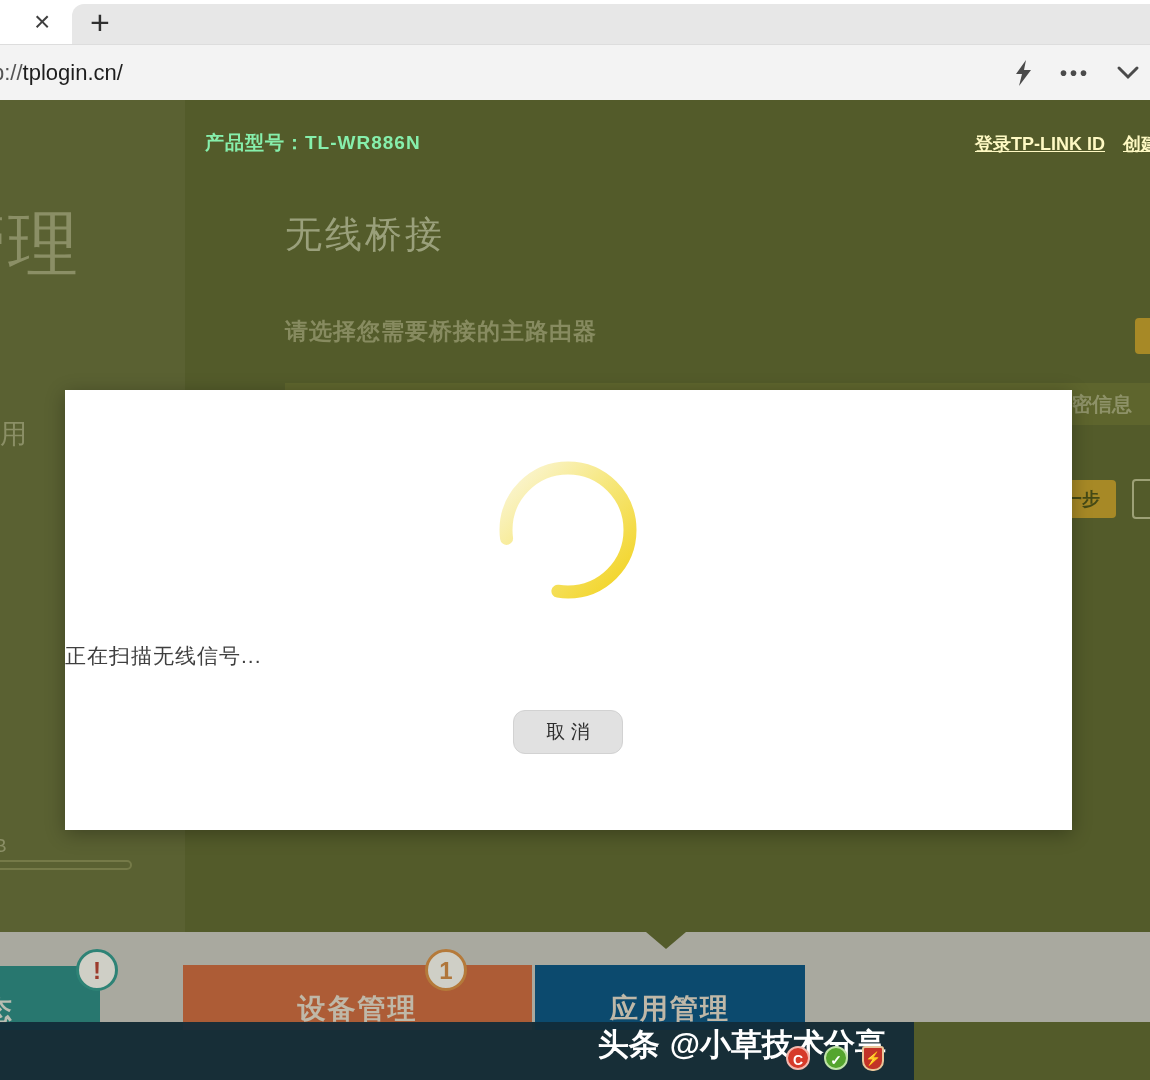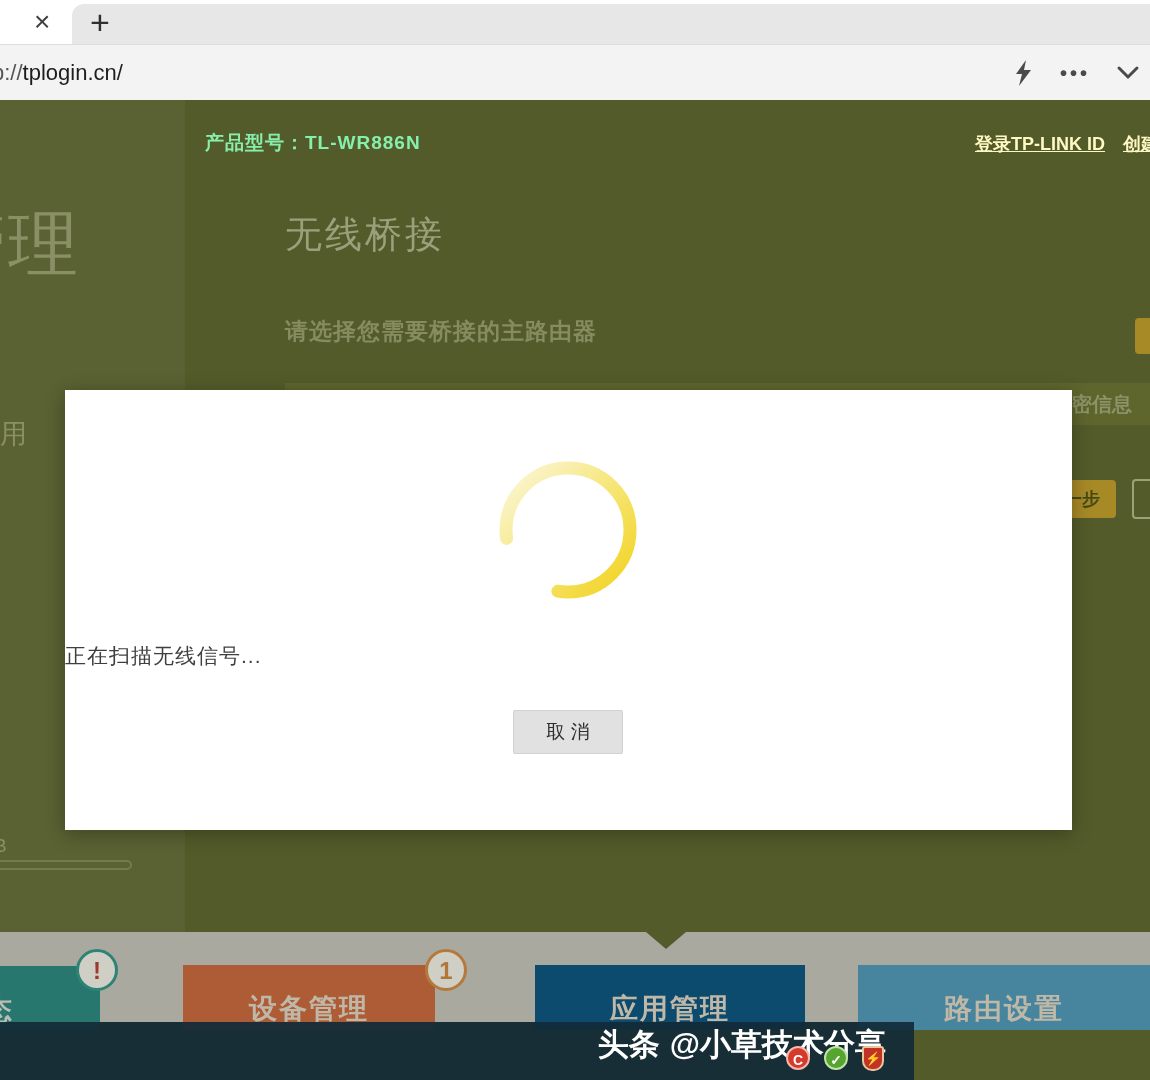--- a/index.html
+++ b/index.html
@@ -39,39 +39,39 @@
   .side-small { position:absolute; left:0px; top:316px; font-size:27px; color:#8b8f66; }
   .side-b { position:absolute; left:-6px; top:735px; font-size:19px; color:#8b8f66; }
   .side-bar { position:absolute; left:-18px; top:760px; width:150px; height:10px; border:2px solid #757a48; border-radius:6px; cursor:pointer; }
   
   .gray-strip { position:absolute; left:0; top:832px; width:1150px; height:90px; background:#a9a99f; }
   .notch { position:absolute; left:646px; top:832px; width:0; height:0; border-left:20px solid transparent; border-right:20px solid transparent; border-top:17px solid #535b2a; }
   .tile { position:absolute; top:865px; height:65px; cursor:pointer; }
   .tile .tlabel { position:absolute; bottom:2px; width:100%; text-align:center; font-size:28px; font-weight:bold; color:#bfb8a8; letter-spacing:2px; white-space:nowrap; }
   .tile-teal { left:0; width:100px; top:866px; height:64px; background:#28776f; }
   .tile-teal .tlabel { text-align:left; left:-14px; font-size:26px; color:#b9bdb2; }
-  .tile-orange { left:183px; width:252px; background:#ad5c36; }
+  .tile-orange { left:183px; width:349px; background:#ad5c36; }
   .tile-green { left:535px; width:270px; background:#0c4a6e; }
   .tile-blue { left:858px; width:292px; background:#46859d; }
   .badge { position:absolute; width:42px; height:42px; border-radius:50%; background:#cfcfc6; text-align:center; line-height:38px; font-weight:bold; }
   .badge-alert { left:76px; top:849px; border:3px solid #2e8376; color:#9c3b2c; font-size:24px; }
   .badge-count { left:425px; top:849px; border:3px solid #b57a3a; color:#b0763a; font-size:24px; }
   .navybar { position:absolute; left:0; top:922px; width:914px; height:58px; background:rgba(18,43,56,0.93); }
   .watermark { position:absolute; right:28px; top:2px; font-size:31px; color:#ffffff; white-space:nowrap; font-weight:bold; }
   .watermark .brand { font-weight:900; margin-right:10px; }
   .wm-icons { position:absolute; right:2px; top:22px; display:flex; gap:14px; }
   .wm-dot { width:24px; height:24px; border-radius:50%; color:#fff; font-size:14px; font-weight:bold; text-align:center; line-height:24px; }
   .wm-red { background:#d63a2a; border:2px solid #f3b8ae; }
   .wm-green { background:#55a52e; border:2px solid #bfe3a7; }
   .wm-shield { width:22px; height:25px; background:#c23327; border:2px solid #e9c79a; border-radius:3px 3px 10px 10px; color:#ffd23e; font-size:13px; text-align:center; line-height:22px; }
   
   .modal { position:absolute; left:65px; top:390px; width:1007px; height:440px; background:#ffffff; box-shadow:0 4px 18px rgba(0,0,0,0.3); z-index:40; }
   .spinner { position:absolute; left:423px; top:60px; }
   .modal-msg { position:absolute; left:0; top:252px; width:100%; font-size:21px; color:#3f3f3f; letter-spacing:1px; }
-  .cancel-btn { position:absolute; left:448px; top:320px; width:110px; height:44px; background:#e1e1e1; border:1px solid #d2d2d2; border-radius:2px; font-size:19px; color:#2f2f2f; cursor:pointer; font-family:inherit; }
+  .cancel-btn { position:absolute; left:448px; top:320px; width:110px; height:44px; background:#e1e1e1; border:1px solid #d2d2d2; border-radius:12px; font-size:19px; color:#2f2f2f; cursor:pointer; font-family:inherit; }
 </style>
 </head>
 <body>
 
 <div class="screen">
 
   <div class="tabbar">
     <span class="tab-close">×</span>
     <div class="newtab-region">
       <span class="newtab-btn">+</span>
@@ -129,23 +129,20 @@
 
     <div class="tile tile-teal">
       <div class="tlabel">态</div>
     </div>
     <div class="tile tile-orange">
       <div class="tlabel">设备管理</div>
     </div>
     <div class="tile tile-green">
       <div class="tlabel">应用管理</div>
     </div>
-    <div class="tile tile-blue">
-      <div class="tlabel">路由设置</div>
-    </div>
     <div class="badge badge-alert">!</div>
     <div class="badge badge-count">1</div>
 
     <div class="navybar">
       <div class="watermark">
         <span class="brand">头条</span><span>@小草技术分享</span>
         <div class="wm-icons">
           <span class="wm-dot wm-red">C</span>
           <span class="wm-dot wm-green">✓</span>
           <span class="wm-shield">⚡</span>

